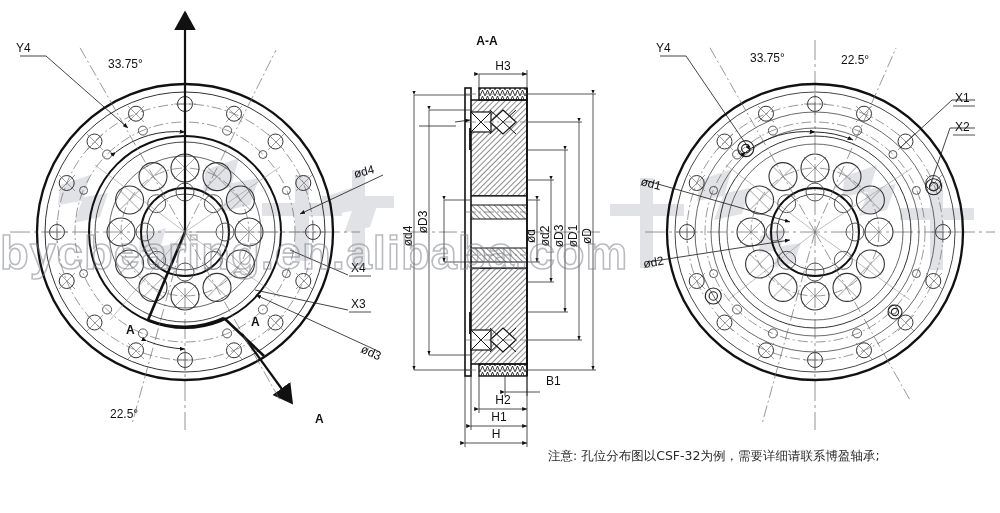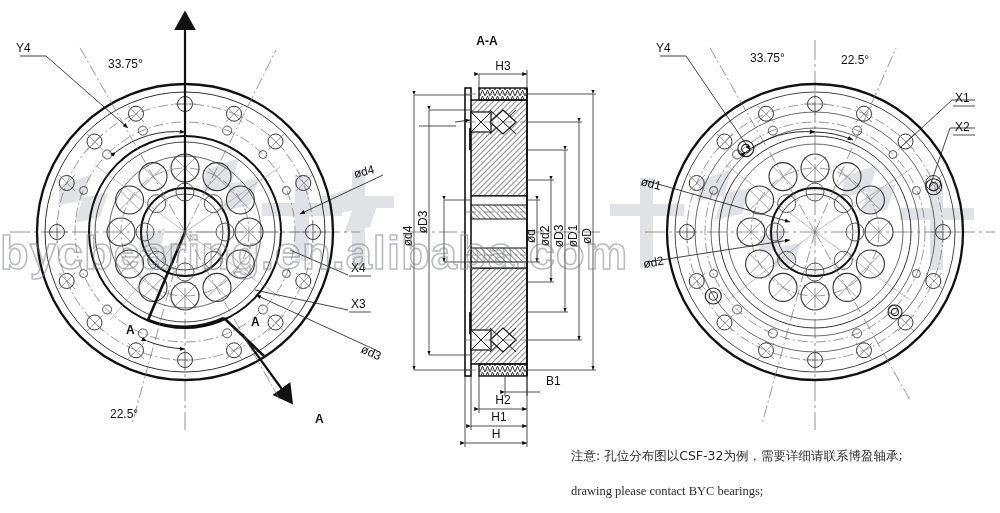--- a/index.html
+++ b/index.html
@@ -4,21 +4,21 @@
 <style>
   html,body{margin:0;padding:0;background:#ffffff;}
   body{
     width:1000px;height:513px;overflow:hidden;position:relative;
     font-family:"Liberation Sans", sans-serif;color:#1a1a1a;
   }
   #root{position:absolute;inset:0;width:1000px;height:513px;}
   svg.layer{position:absolute;left:0;top:0;width:1000px;height:513px;}
   .lbl{font-family:"Liberation Sans", sans-serif;fill:#111;font-size:12px;}
   .lbl-b{font-weight:bold;}
-  .note{position:absolute;font-family:"Liberation Serif", serif;font-size:12.5px;color:#2b2b2b;white-space:nowrap;margin-left:23px;}
+  .note{position:absolute;font-family:"Liberation Serif", serif;font-size:12.5px;color:#2b2b2b;white-space:nowrap;}
   .note-cn{font-family:"DejaVu Sans", sans-serif;font-size:12.5px;}
   .wm{
     position:absolute;left:0;top:0;width:880px;height:513px;
     pointer-events:none;display:flex;align-items:center;justify-content:flex-start;
   }
   .wm-txt{
     font-family:"Liberation Sans", sans-serif;
     font-size:47px;font-weight:bold;letter-spacing:1px;
     color:rgba(255,255,255,0);
     -webkit-text-stroke:1.6px rgba(120,125,135,0.52);
@@ -589,19 +589,18 @@
       <text class="lbl" x="955" y="131">X2</text>
       <line x1="953" y1="106" x2="975" y2="106" stroke="#222" stroke-width="0.8"></line>
       <line x1="953" y1="135" x2="975" y2="135" stroke="#222" stroke-width="0.8"></line>
       <text class="lbl" x="640" y="185" transform="rotate(14 640 185)">ød1</text>
       <text class="lbl" x="644" y="268" transform="rotate(-10 644 268)">ød2</text>
     </g>
 
   </svg>
 
   <div class="note note-cn" style="left:548px;top:448px;">注意: 孔位分布图以CSF-32为例，需要详细请联系博盈轴承;</div>
-  <div class="note" style="left:548px;top:484px;">drawing please contact BYC bearings;</div>
 
   <div class="wm">
     <div class="wm-txt">bycbearing.en.alibaba.com</div>
   </div>
 
 </div>
 
 </body></html>

